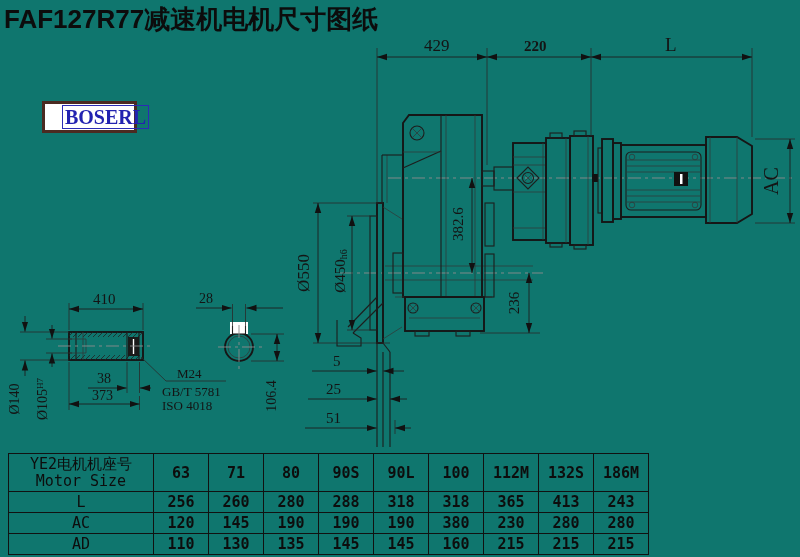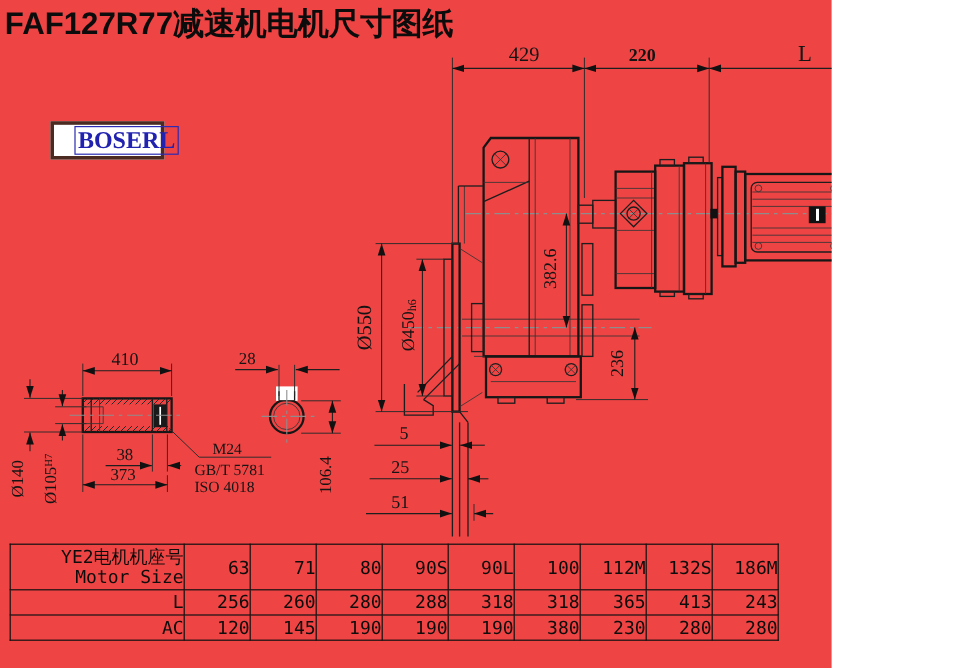--- a/index.html
+++ b/index.html
@@ -1,37 +1,37 @@
 <!DOCTYPE html>
 <html><head>
 <meta charset="utf-8">
 <style>
   html,body{margin:0;padding:0;background:#fff;}
-  #page{position:relative;width:693px;height:557px;background:#ef4444;overflow:hidden;
+  #page{position:relative;width:800px;height:557px;background:#0f766e;overflow:hidden;
         font-family:"Liberation Sans",sans-serif;}
   #title{position:absolute;left:4px;top:2px;font-size:26px;font-weight:bold;color:#0c0c0c;
          letter-spacing:0px;white-space:nowrap;}
   #brandbox{position:absolute;left:42px;top:101px;width:95px;height:32px;box-sizing:border-box;
             border:3px solid #4b2a21;background:#fff;display:flex;align-items:center;justify-content:center;}
   #brandinner{border:1px solid #2b2bb5;padding:0 2px;line-height:22px;
               font-family:"Liberation Serif",serif;font-size:20px;font-weight:600;color:#2222b0;margin-left:32px;}
   svg{position:absolute;left:0;top:0;}
   svg text{fill:#141414;font-family:"Liberation Serif",serif;}
   .thk{stroke:#161616;stroke-width:1.9;fill:none;}
   .thn{stroke:#1d1d1d;stroke-width:1.1;fill:none;}
   .fine{stroke:#333;stroke-width:0.7;fill:none;}
   .ext{stroke:#2a2a2a;stroke-width:0.8;fill:none;}
   .dim{stroke:#1e1e1e;stroke-width:0.9;fill:none;}
   .cl{stroke:#8d8d8d;stroke-width:0.9;fill:none;stroke-dasharray:13 4 3 4;}
   #spec-table{position:absolute;left:8px;top:453px;border-collapse:collapse;table-layout:fixed;
               font-family:"DejaVu Sans Mono",monospace;color:#0d0d0d;}
-  #spec-table td{border:1.5px solid #111;text-align:right;vertical-align:middle;padding:0;
+  #spec-table td{border:1.5px solid #111;text-align:center;vertical-align:middle;padding:0;
                  font-size:15px;height:20px;overflow:hidden;white-space:nowrap;}
   #spec-table td.hcol{width:144px;}
-  #spec-table td.c{width:54px;}
+  #spec-table td.c{width:54px;font-weight:bold;}
   #spec-table tr.hrow td{height:37px;}
   .hcn{font-size:15px;line-height:18px;}
   .hen{font-size:15px;line-height:17px;}
 </style>
 </head>
 <body>
 
 <div id="page">
 
   <div id="title">FAF127R77减速机电机尺寸图纸</div>
@@ -305,16 +305,28 @@
         <td class="c">120</td>
         <td class="c">145</td>
         <td class="c">190</td>
         <td class="c">190</td>
         <td class="c">190</td>
         <td class="c">380</td>
         <td class="c">230</td>
         <td class="c">280</td>
         <td class="c">280</td>
       </tr>
+      <tr>
+        <td class="hcol">AD</td>
+        <td class="c">110</td>
+        <td class="c">130</td>
+        <td class="c">135</td>
+        <td class="c">145</td>
+        <td class="c">145</td>
+        <td class="c">160</td>
+        <td class="c">215</td>
+        <td class="c">215</td>
+        <td class="c">215</td>
+      </tr>
     </tbody>
   </table>
 
 </div>
 
 </body></html>

